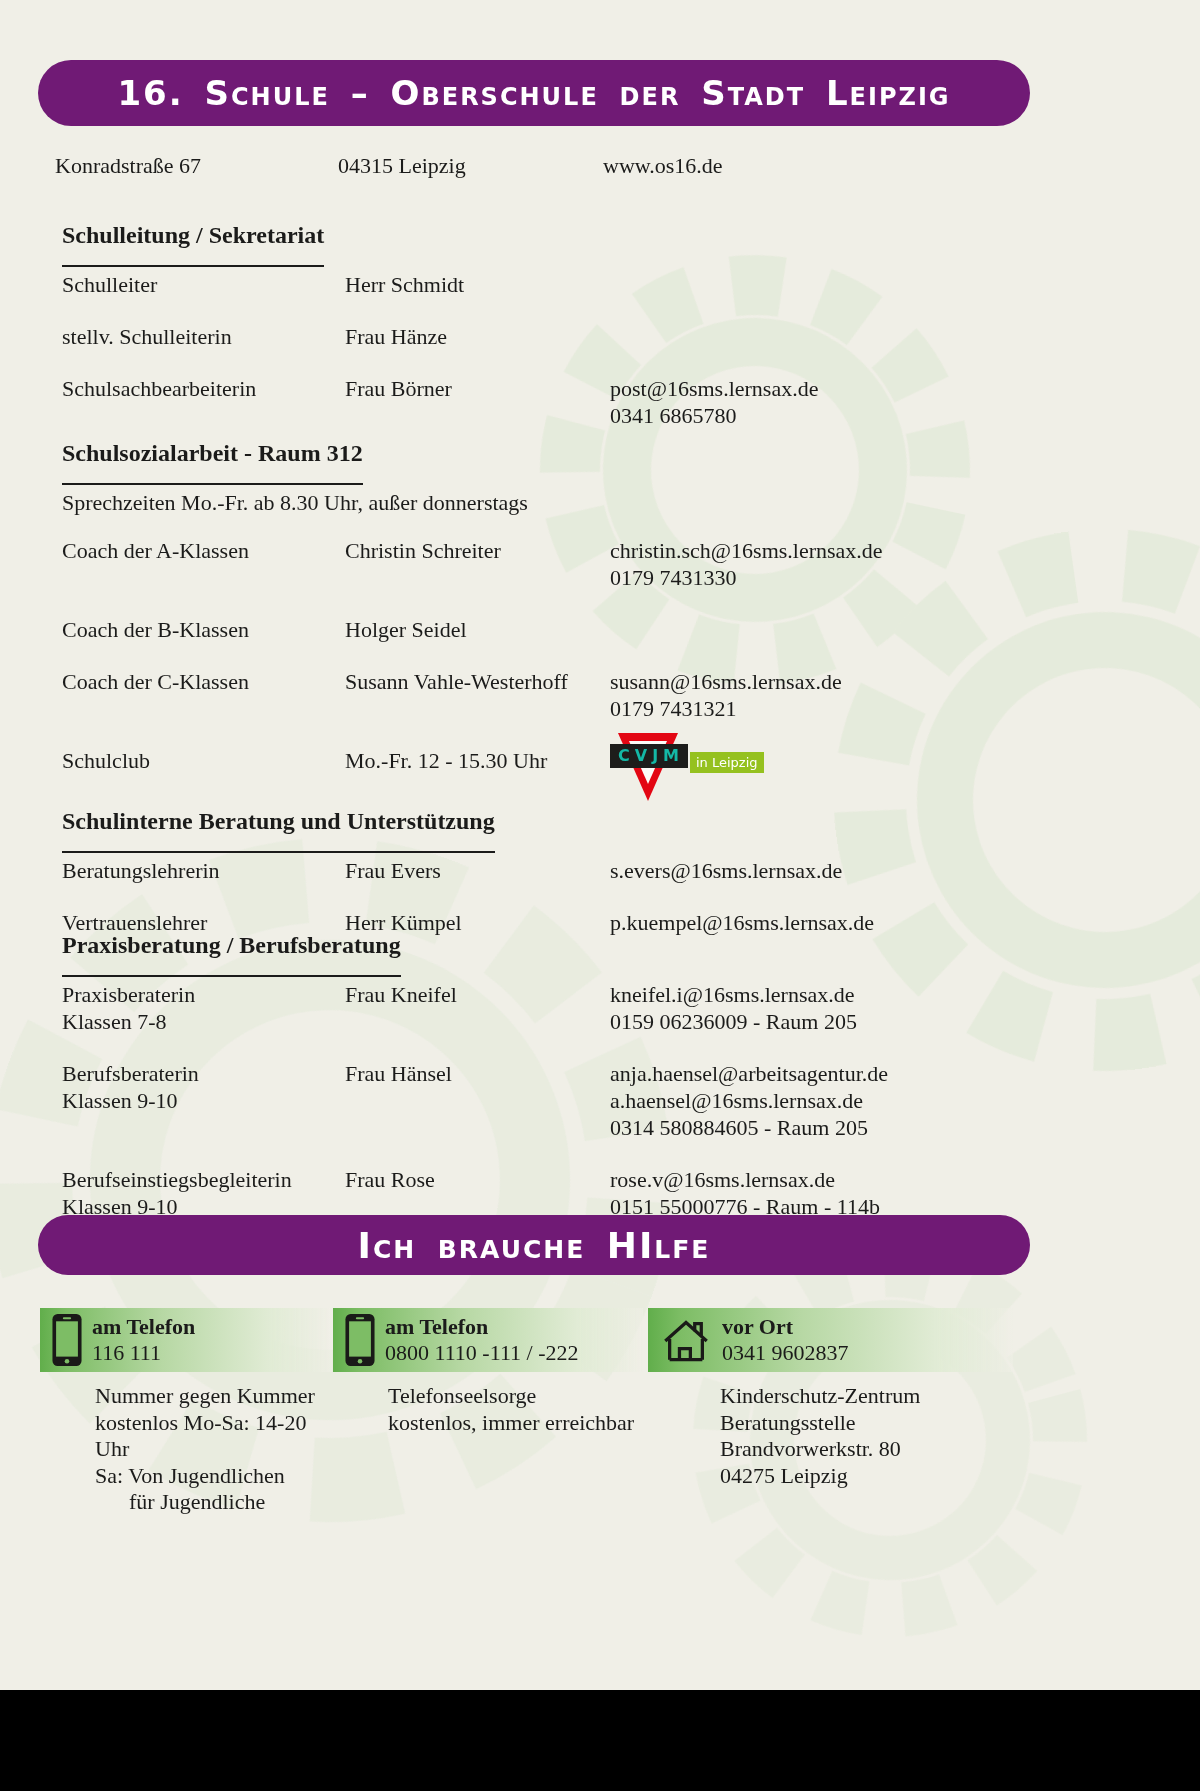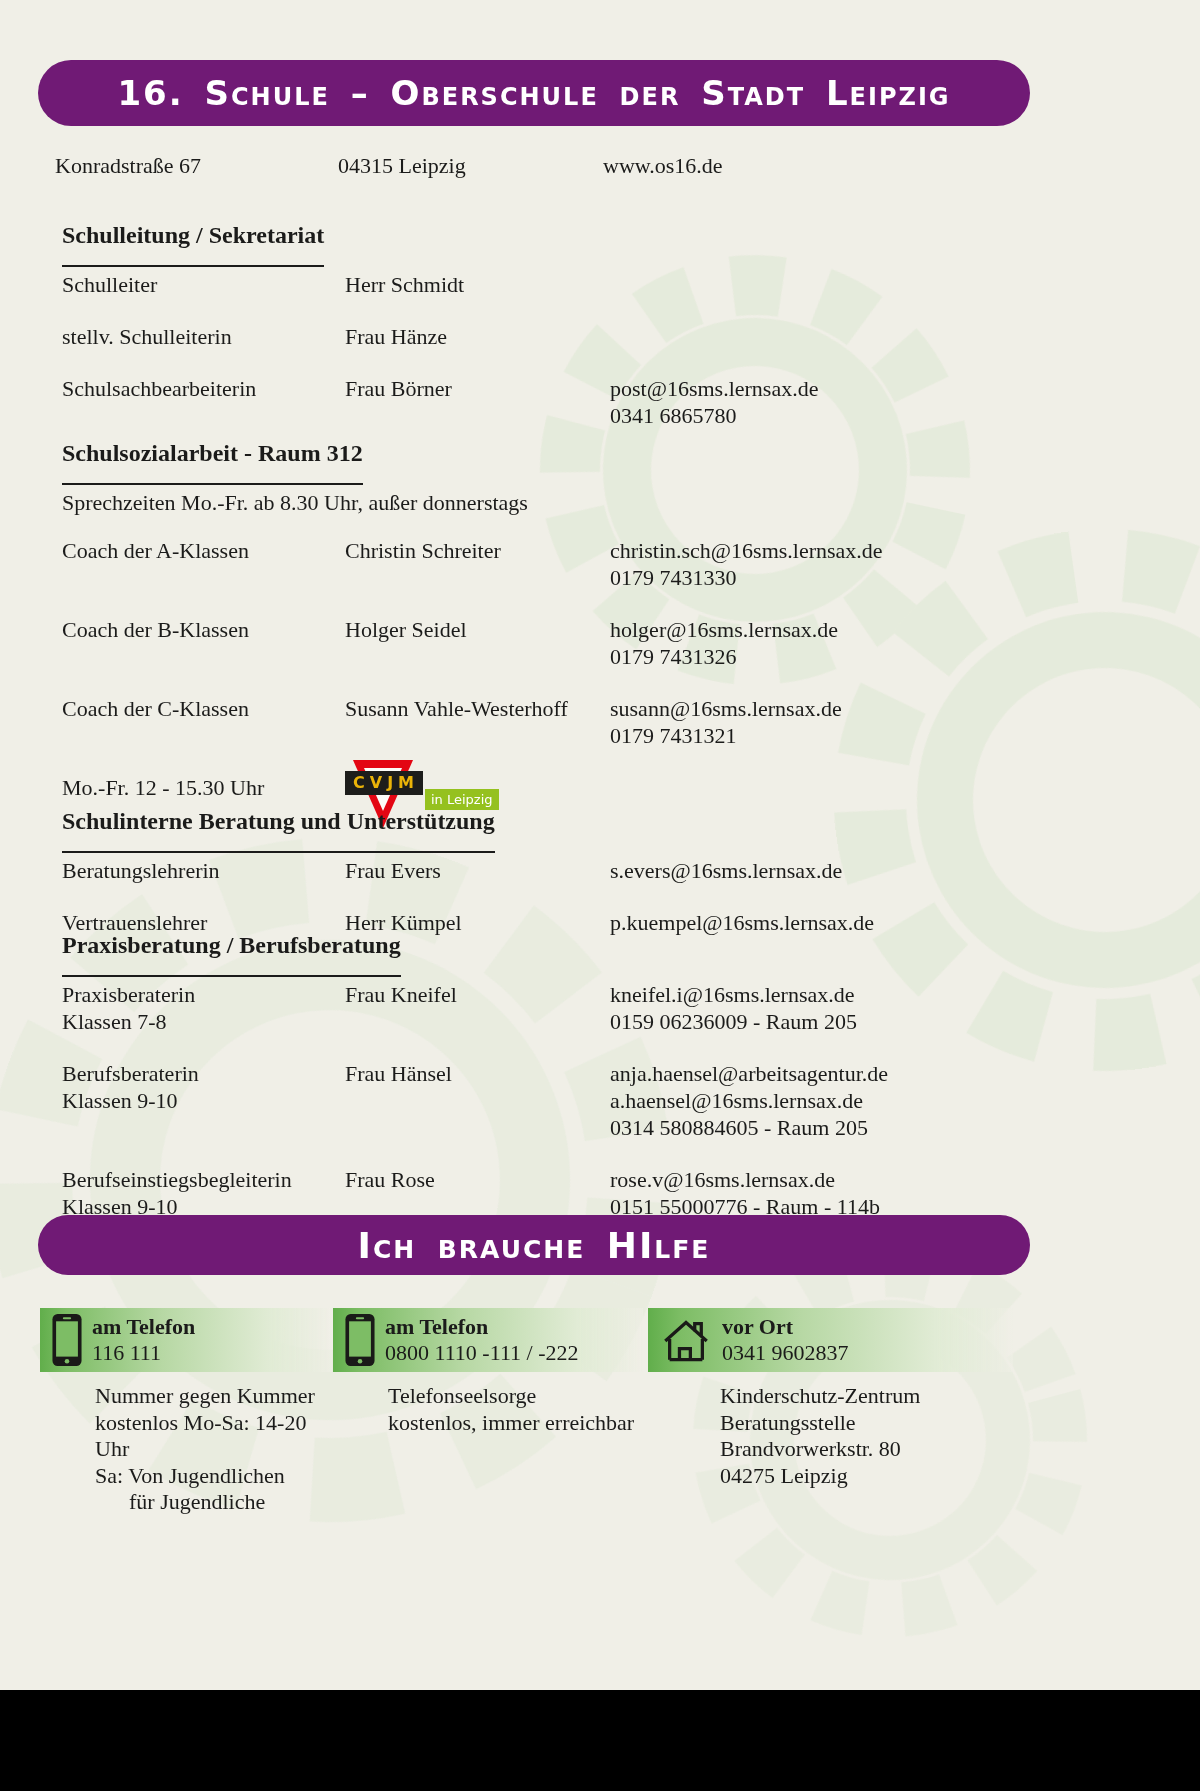--- a/index.html
+++ b/index.html
@@ -30,26 +30,26 @@
     font-size:24px;font-weight:bold;line-height:26px;margin:0 0 4px 0;
   }
   .heading span{border-bottom:2.5px solid #1b1b1a;padding-bottom:17px;display:inline-block;}
   .sub{line-height:28px;margin-bottom:20px;}
   #address-row{position:absolute;left:55px;top:152px;width:960px;font-size:22px;}
   
   .cvjm{position:relative;width:160px;height:72px;margin-top:-16px;}
   .cvjm-tri{position:absolute;left:6px;top:0;}
   .cvjm-labels{position:absolute;left:0;top:13px;display:flex;align-items:flex-start;}
   .cvjm-word{
-    background:#1d1d1b;color:#eab308;font-family:"DejaVu Sans",sans-serif;
+    background:#1d1d1b;color:#14b8a6;font-family:"DejaVu Sans",sans-serif;
     font-weight:bold;font-size:16px;letter-spacing:5px;padding:4px 4px 4px 8px;line-height:16px;
   }
   .cvjm-loc{
     background:#95c11f;color:#fff;font-family:"DejaVu Sans",sans-serif;
-    font-size:13px;padding:3px 6px;margin-left:2px;line-height:15px;margin-top:18px;
+    font-size:13px;padding:3px 6px;margin-left:2px;line-height:15px;margin-top:8px;
   }
   
   .card{position:absolute;top:1308px;font-size:22px;}
   #card-1{left:40px;width:292px;}
   #card-2{left:333px;width:310px;}
   #card-3{left:648px;width:365px;}
   .card-bar{
     height:64px;display:flex;align-items:center;
     background:linear-gradient(90deg,#61ae4b 0%,#7dbd65 9%,#b7d8a4 42%,#e0ebd4 78%,rgba(240,239,231,0.55) 100%);
   }
@@ -128,34 +128,31 @@
       <div>Coach der A-Klassen</div>
       <div>Christin Schreiter</div>
       <div>
         <div>christin.sch@16sms.lernsax.de</div>
         <div>0179 7431330</div>
       </div>
     </div>
     <div class="row">
       <div>Coach der B-Klassen</div>
       <div>Holger Seidel</div>
-      <div>
-        <div>holger@16sms.lernsax.de</div>
-        <div>0179 7431326</div>
-      </div>
     </div>
     <div class="row">
       <div>Coach der C-Klassen</div>
       <div>Susann Vahle-Westerhoff</div>
       <div>
         <div>susann@16sms.lernsax.de</div>
         <div>0179 7431321</div>
       </div>
     </div>
     <div class="row">
+      <div>Schulclub</div>
       <div>Mo.-Fr. 12 - 15.30 Uhr</div>
       <div>
         <div class="cvjm">
           <svg class="cvjm-tri" width="64" height="72" viewBox="0 0 64 72">
             <polygon points="2,2 62,2 32,70" fill="#e30613"></polygon>
             <polygon points="13,10 51,10 32,53" fill="#fcfcf8"></polygon>
           </svg>
           <div class="cvjm-labels">
             <span class="cvjm-word">CVJM</span>
             <span class="cvjm-loc">in Leipzig</span>

